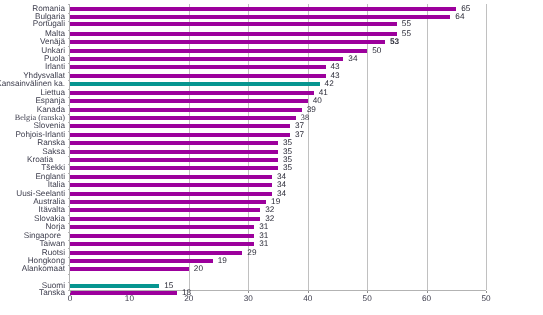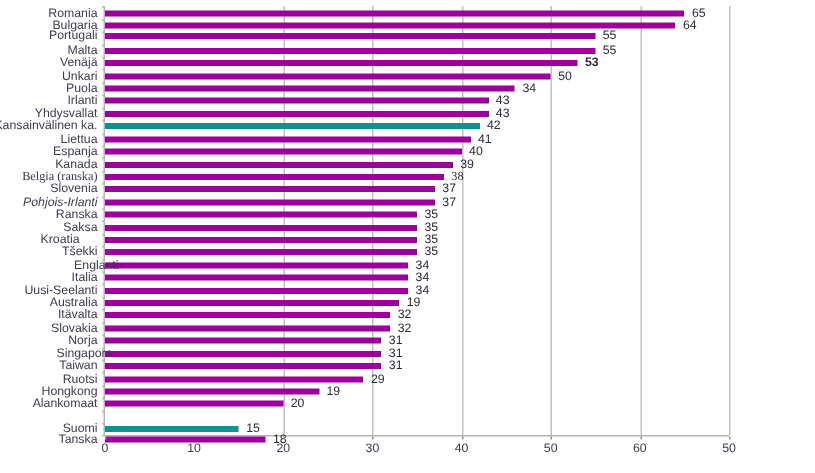--- a/index.html
+++ b/index.html
@@ -108,21 +108,21 @@
         <div class="cat" style="right: 478px;">Belgia (ranska)</div>
         <div class="val" style="left: 300.829px;">38</div>
       </div>
       <div class="row" style="top: 122.165px; height: 8.41176px;">
         <div class="bar" style="left: 70px; width: 219.886px; background: rgb(156, 0, 156);"></div>
         <div class="cat" style="right: 478px;">Slovenia</div>
         <div class="val" style="left: 294.886px;">37</div>
       </div>
       <div class="row" style="top: 130.576px; height: 8.41176px;">
         <div class="bar" style="left: 70px; width: 219.886px; background: rgb(156, 0, 156);"></div>
-        <div class="cat" style="right: 478px; font-style: italic;">Pohjois-Irlanti</div>
+        <div class="cat" style="right: 478px;">Pohjois-Irlanti</div>
         <div class="val" style="left: 294.886px;">37</div>
       </div>
       <div class="row" style="top: 138.988px; height: 8.41176px;">
         <div class="bar" style="left: 70px; width: 208px; background: rgb(156, 0, 156);"></div>
         <div class="cat" style="right: 478px;">Ranska</div>
         <div class="val" style="left: 283px;">35</div>
       </div>
       <div class="row" style="top: 147.4px; height: 8.41176px;">
         <div class="bar" style="left: 70px; width: 208px; background: rgb(156, 0, 156);"></div>
         <div class="cat" style="right: 478px;">Saksa</div>
@@ -133,21 +133,21 @@
         <div class="cat" style="right: 490px;">Kroatia</div>
         <div class="val" style="left: 283px;">35</div>
       </div>
       <div class="row" style="top: 164.224px; height: 8.41176px;">
         <div class="bar" style="left: 70px; width: 208px; background: rgb(156, 0, 156);"></div>
         <div class="cat" style="right: 478px;">Tšekki</div>
         <div class="val" style="left: 283px;">35</div>
       </div>
       <div class="row" style="top: 172.635px; height: 8.41176px;">
         <div class="bar" style="left: 70px; width: 202.057px; background: rgb(156, 0, 156);"></div>
-        <div class="cat" style="right: 464px; text-align: center;">Englanti</div>
+        <div class="cat" style="right: 478px; text-align: center;">Englanti</div>
         <div class="val" style="left: 277.057px;">34</div>
       </div>
       <div class="row" style="top: 181.047px; height: 8.41176px;">
         <div class="bar" style="left: 70px; width: 202.057px; background: rgb(156, 0, 156);"></div>
         <div class="cat" style="right: 478px;">Italia</div>
         <div class="val" style="left: 277.057px;">34</div>
       </div>
       <div class="row" style="top: 189.459px; height: 8.41176px;">
         <div class="bar" style="left: 70px; width: 202.057px; background: rgb(156, 0, 156);"></div>
         <div class="cat" style="right: 478px;">Uusi-Seelanti</div>
@@ -168,21 +168,21 @@
         <div class="cat" style="right: 478px;">Slovakia</div>
         <div class="val" style="left: 265.171px;">32</div>
       </div>
       <div class="row" style="top: 223.106px; height: 8.41176px;">
         <div class="bar" style="left: 70px; width: 184.229px; background: rgb(156, 0, 156);"></div>
         <div class="cat" style="right: 478px;">Norja</div>
         <div class="val" style="left: 259.229px;">31</div>
       </div>
       <div class="row" style="top: 231.518px; height: 8.41176px;">
         <div class="bar" style="left: 70px; width: 184.229px; background: rgb(156, 0, 156);"></div>
-        <div class="cat" style="right: 468px;">Singapore</div>
+        <div class="cat" style="right: 482px;">Singapore</div>
         <div class="val" style="left: 259.229px;">31</div>
       </div>
       <div class="row" style="top: 239.929px; height: 8.41176px;">
         <div class="bar" style="left: 70px; width: 184.229px; background: rgb(156, 0, 156);"></div>
         <div class="cat" style="right: 478px;">Taiwan</div>
         <div class="val" style="left: 259.229px;">31</div>
       </div>
       <div class="row" style="top: 248.341px; height: 8.41176px;">
         <div class="bar" style="left: 70px; width: 172.343px; background: rgb(156, 0, 156);"></div>
         <div class="cat" style="right: 478px;">Ruotsi</div>

